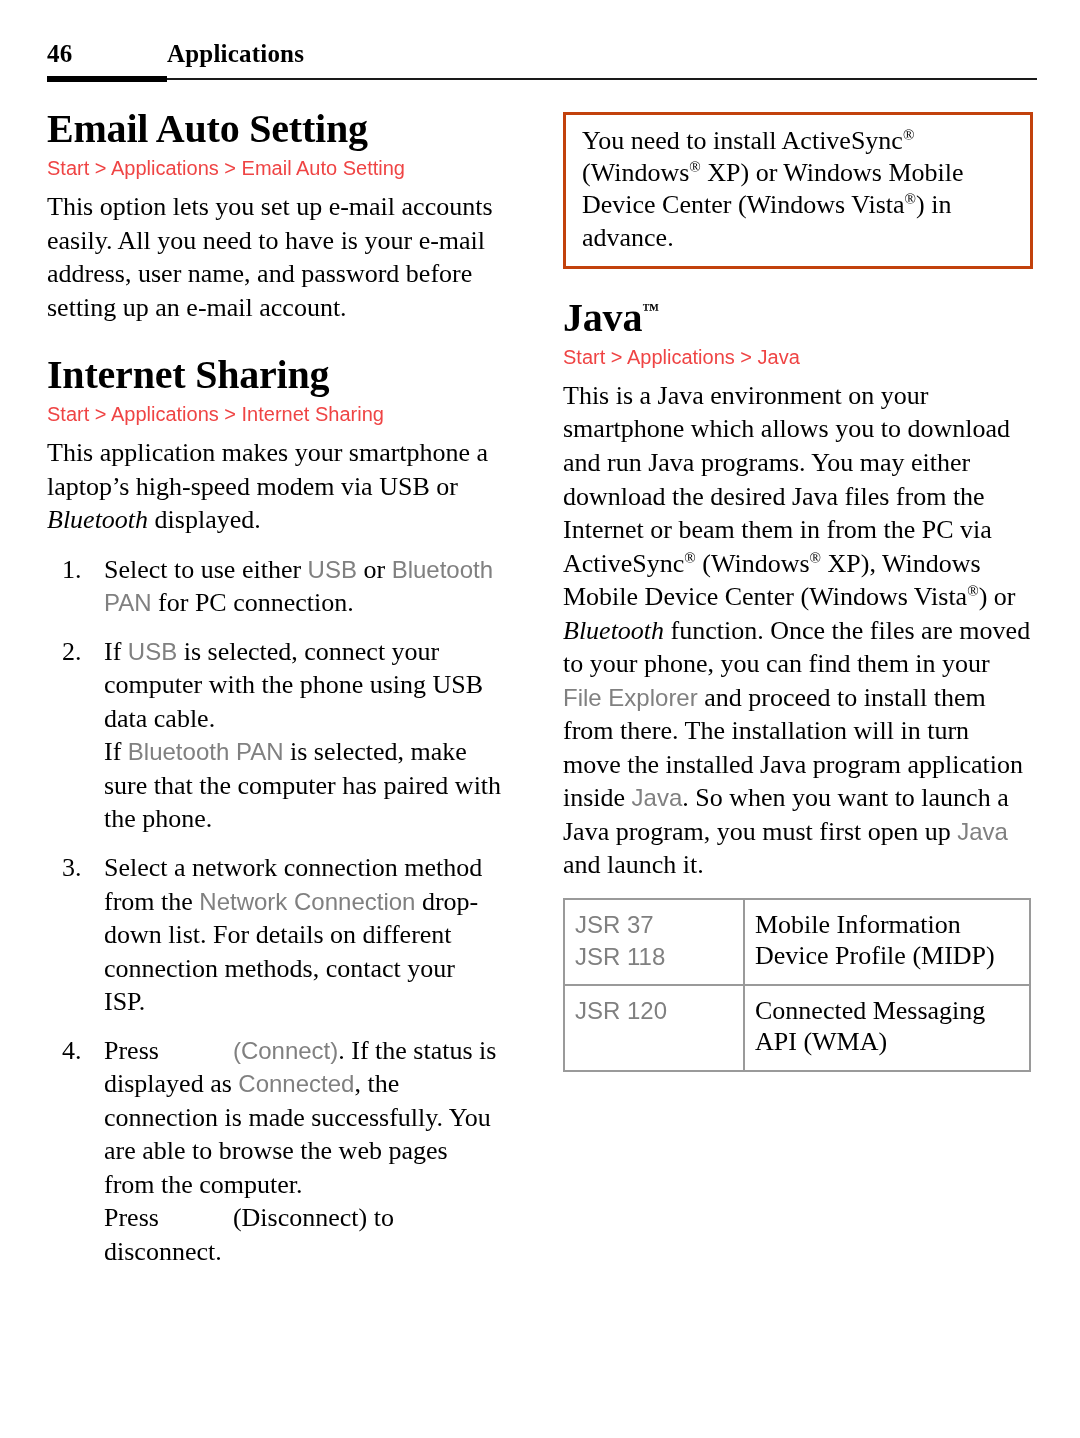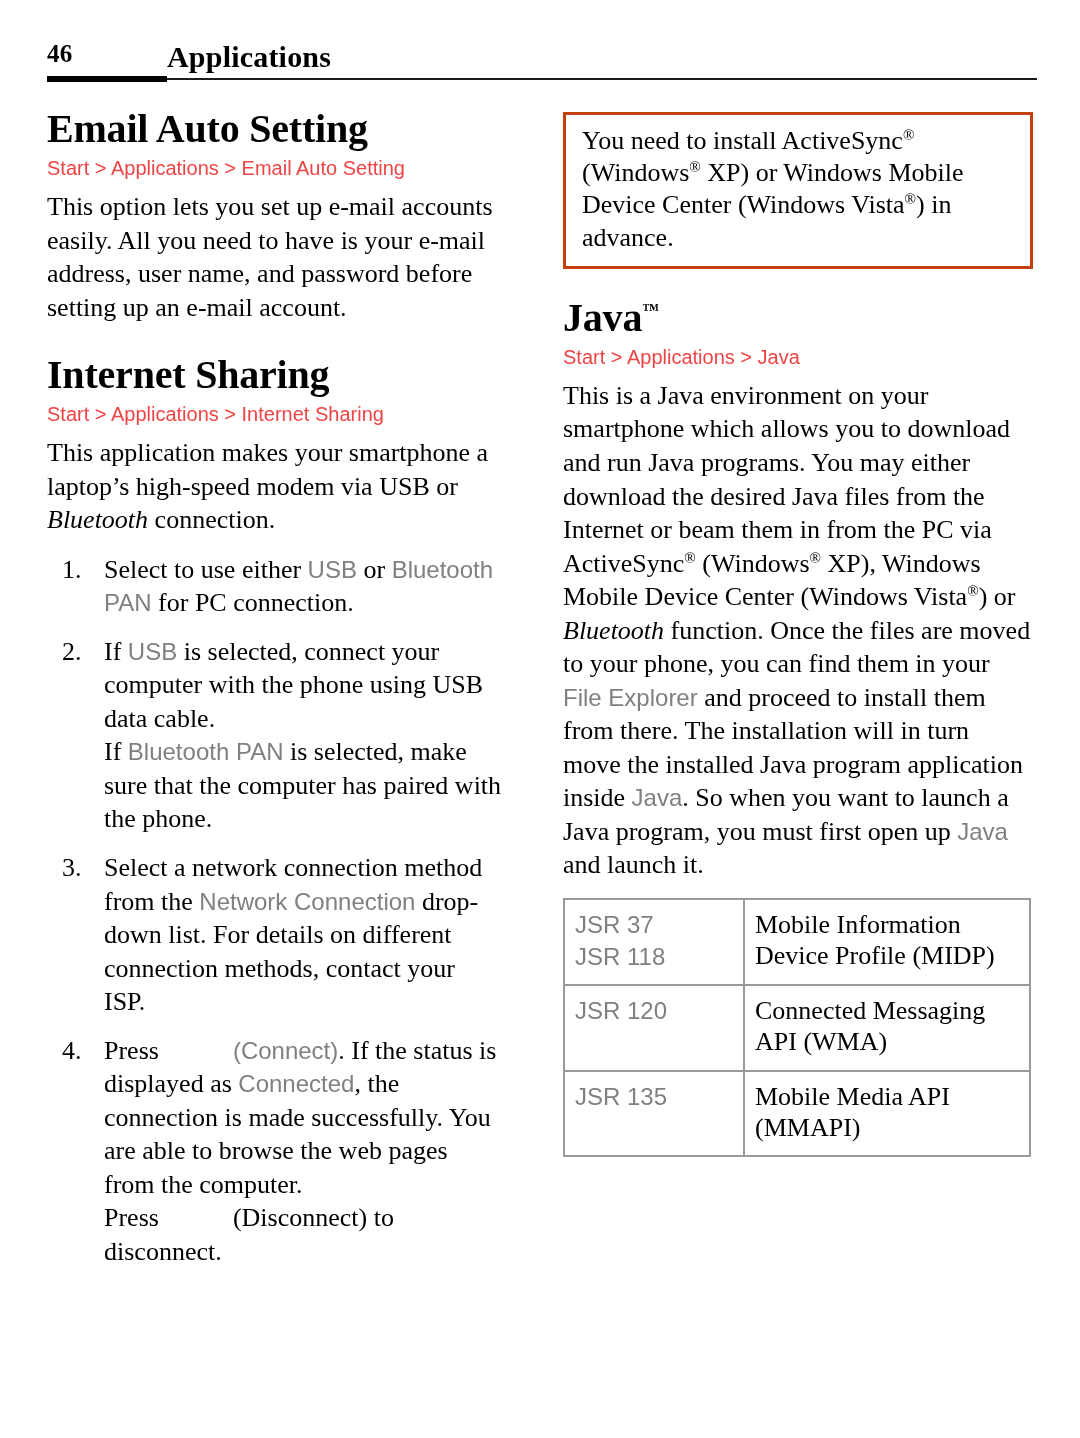--- a/index.html
+++ b/index.html
@@ -37,21 +37,21 @@
     font-weight: bold;
     font-size: 25px;
     letter-spacing: 0.2px;
   }
   .runhead-title {
     position: absolute;
     left: 120px;
     top: 0;
     font-family: "Liberation Serif", serif;
     font-weight: bold;
-    font-size: 30px;
+    font-size: 25px;
     letter-spacing: 0.2px;
   }
   .rule-thick {
     position: absolute;
     left: 47px;
     top: 76px;
     width: 120px;
     height: 6px;
     background: #000000;
   }
@@ -205,21 +205,21 @@
 
   <div class="col-left">
 
     <h1 class="section">Email Auto Setting</h1>
     <p class="breadcrumb">Start &gt; Applications &gt; Email Auto Setting</p>
     <p class="body">This option lets you set up e-mail accounts easily. All you need to have is your e-mail address, user name, and password before setting up an e-mail account.</p>
 
     <h1 class="section" style="margin-top:30px">Internet Sharing</h1>
     <p class="breadcrumb">Start &gt; Applications &gt; Internet Sharing</p>
 
-    <p class="body"><span>This application makes your smartphone a laptop’s high-speed modem via USB or </span><span class="it">Bluetooth</span><span> connection.</span></p>
+    <p class="body"><span>This application makes your smartphone a laptop’s high-speed modem via USB or </span><span class="it">Bluetooth</span><span> displayed.</span></p>
 
     <ol class="steps">
       <li><span>Select to use either </span><span class="ui">USB</span><span> or </span><span class="ui">Bluetooth PAN</span><span> for PC connection.</span></li>
 
       <li><span>If </span><span class="ui">USB</span><span> is selected, connect your computer with the phone using USB data cable.</span><span class="substep"><span>If </span><span class="ui">Bluetooth PAN</span><span> is selected, make sure that the computer has paired with the phone.</span></span></li>
 
       <li><span>Select a network connection method from the </span><span class="ui">Network Connection</span><span> drop-down list. For details on different connection methods, contact your ISP.</span></li>
 
       <li><span>Press</span><span class="softkey-gap"></span><span class="ui">(Connect)</span><span>. If the status is displayed as </span><span class="ui">Connected</span><span>, the connection is made successfully. You are able to browse the web pages from the computer.</span><span class="substep"><span>Press</span><span class="softkey-gap"></span><span>(Disconnect) to disconnect.</span></span></li>
     </ol>
@@ -241,21 +241,17 @@
       <tbody>
         <tr>
           <td class="jsr-code">JSR 37
 JSR 118</td>
           <td class="jsr-desc">Mobile Information Device Profile (MIDP)</td>
         </tr>
         <tr>
           <td class="jsr-code">JSR 120</td>
           <td class="jsr-desc">Connected Messaging API (WMA)</td>
         </tr>
-        <tr>
-          <td class="jsr-code">JSR 135</td>
-          <td class="jsr-desc">Mobile Media API (MMAPI)</td>
-        </tr>
       </tbody>
     </table>
   </div>
 
 </div>
 
 </body></html>

